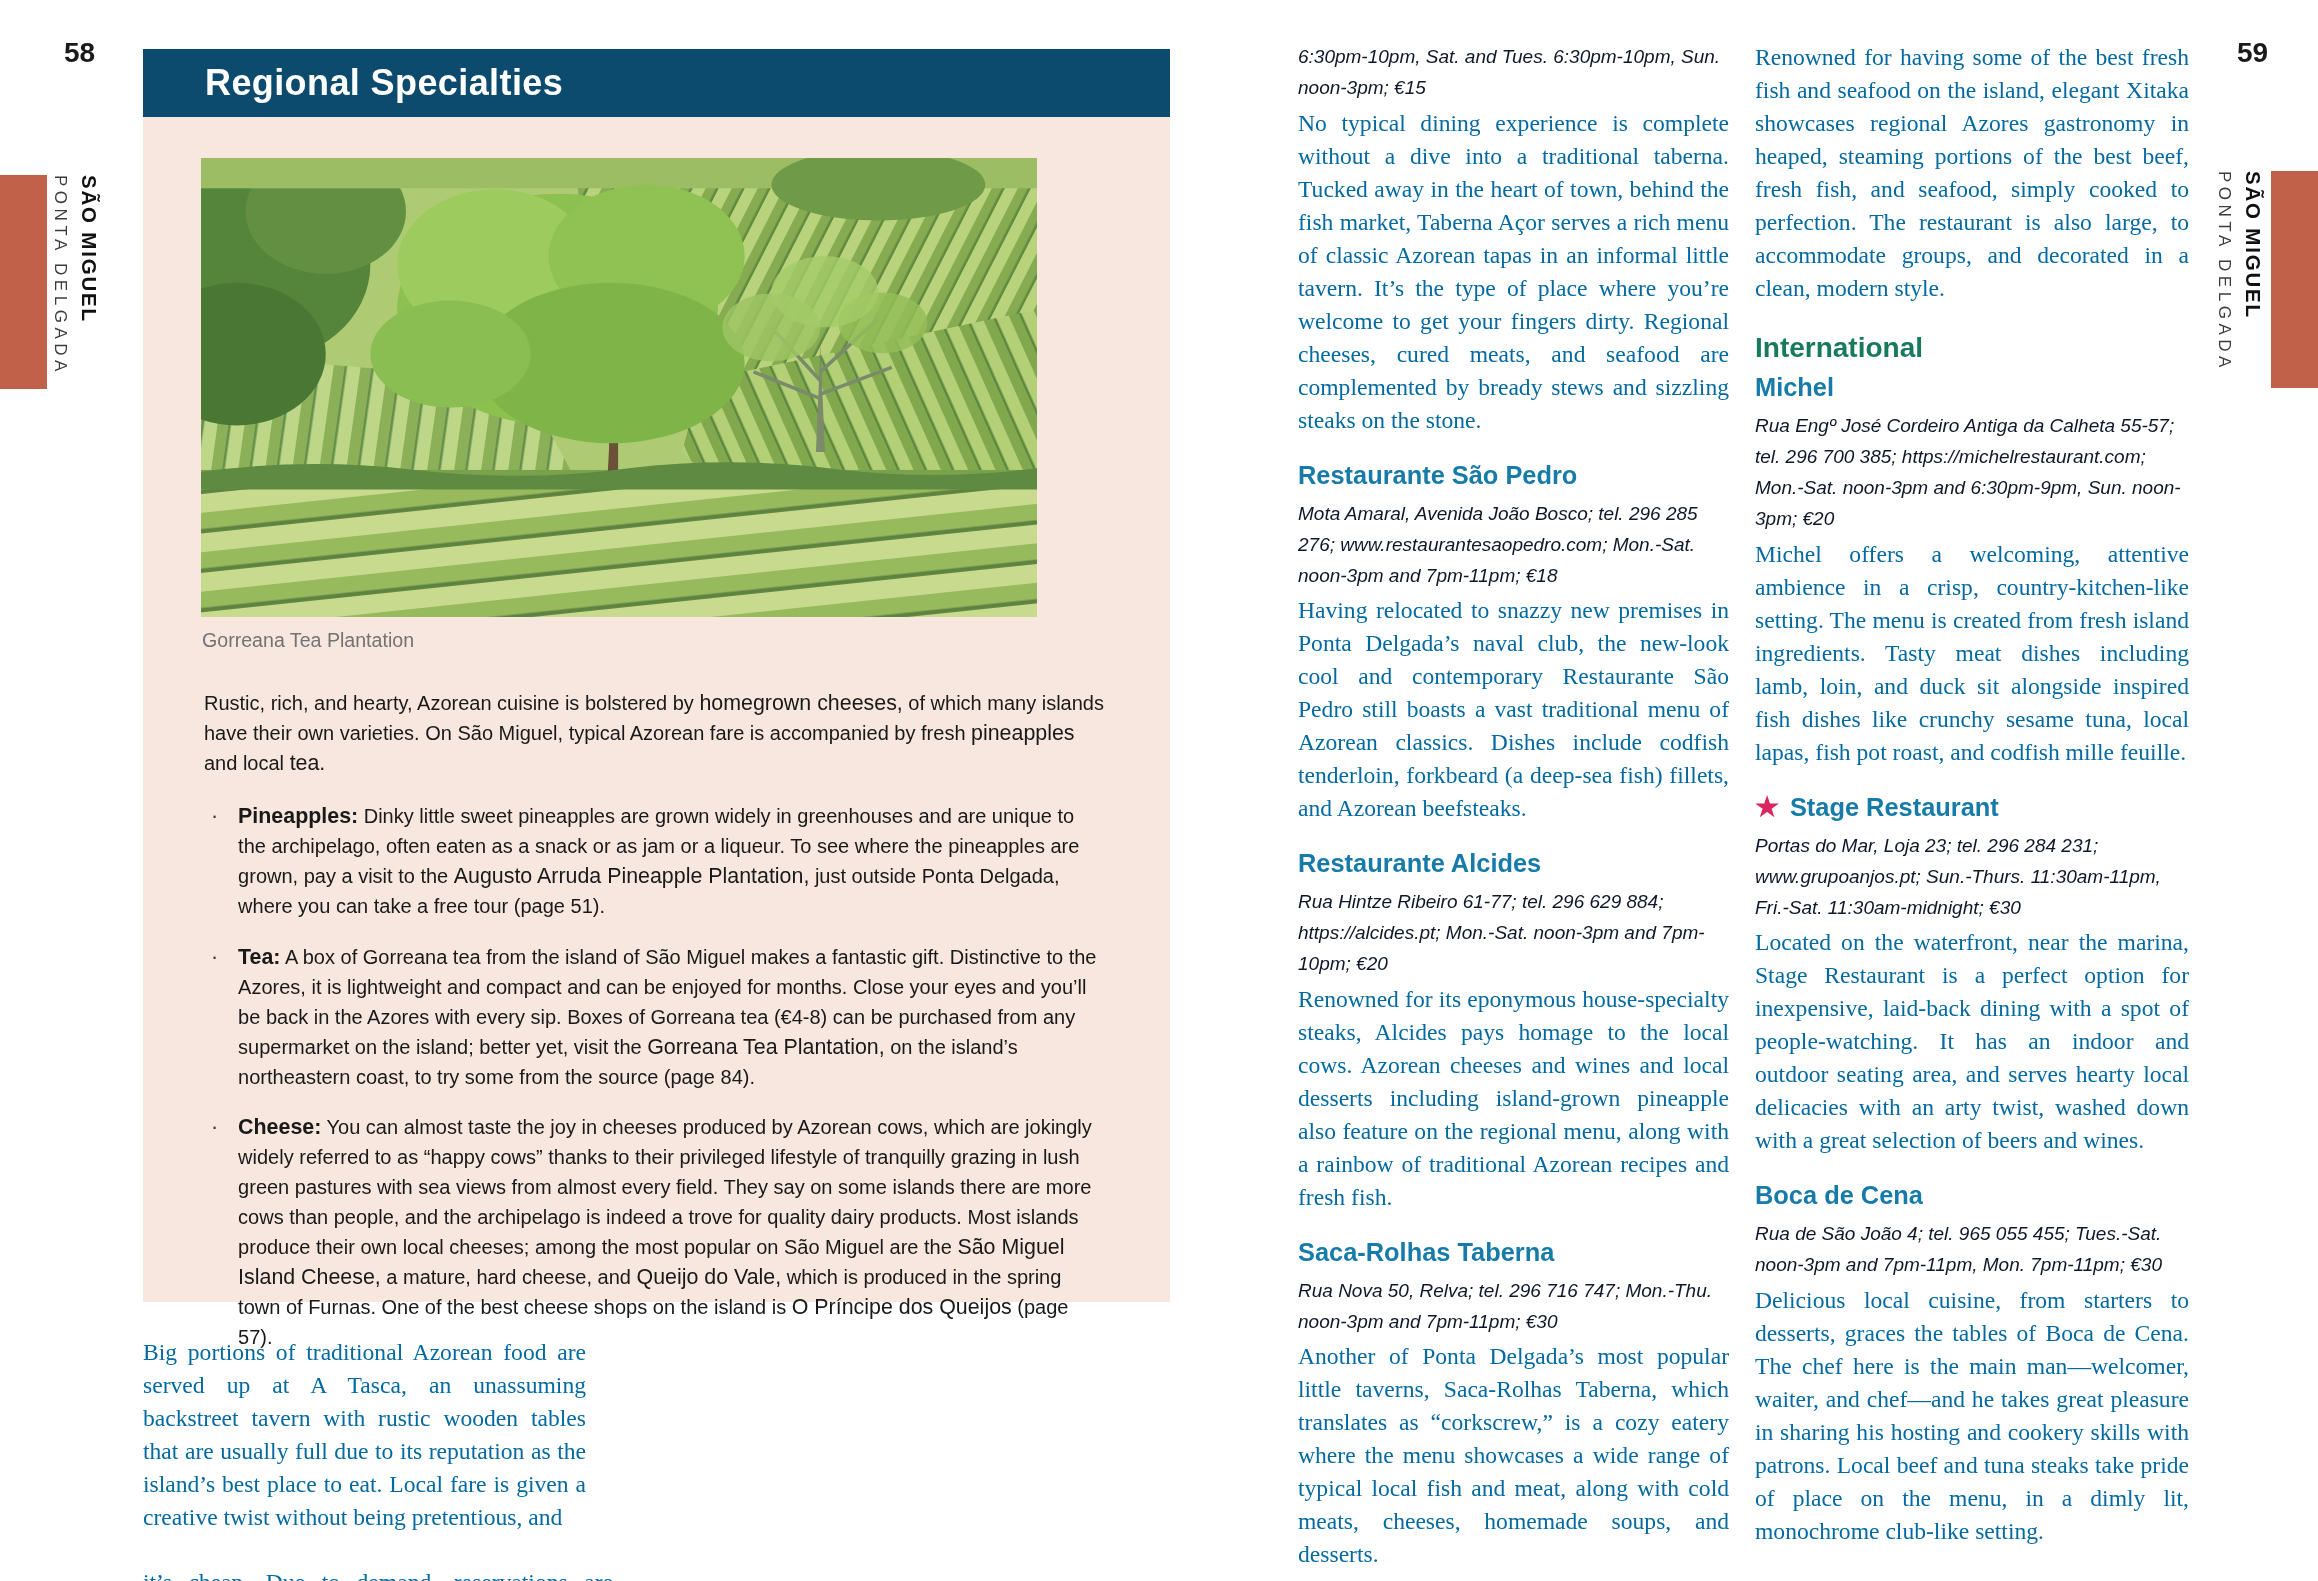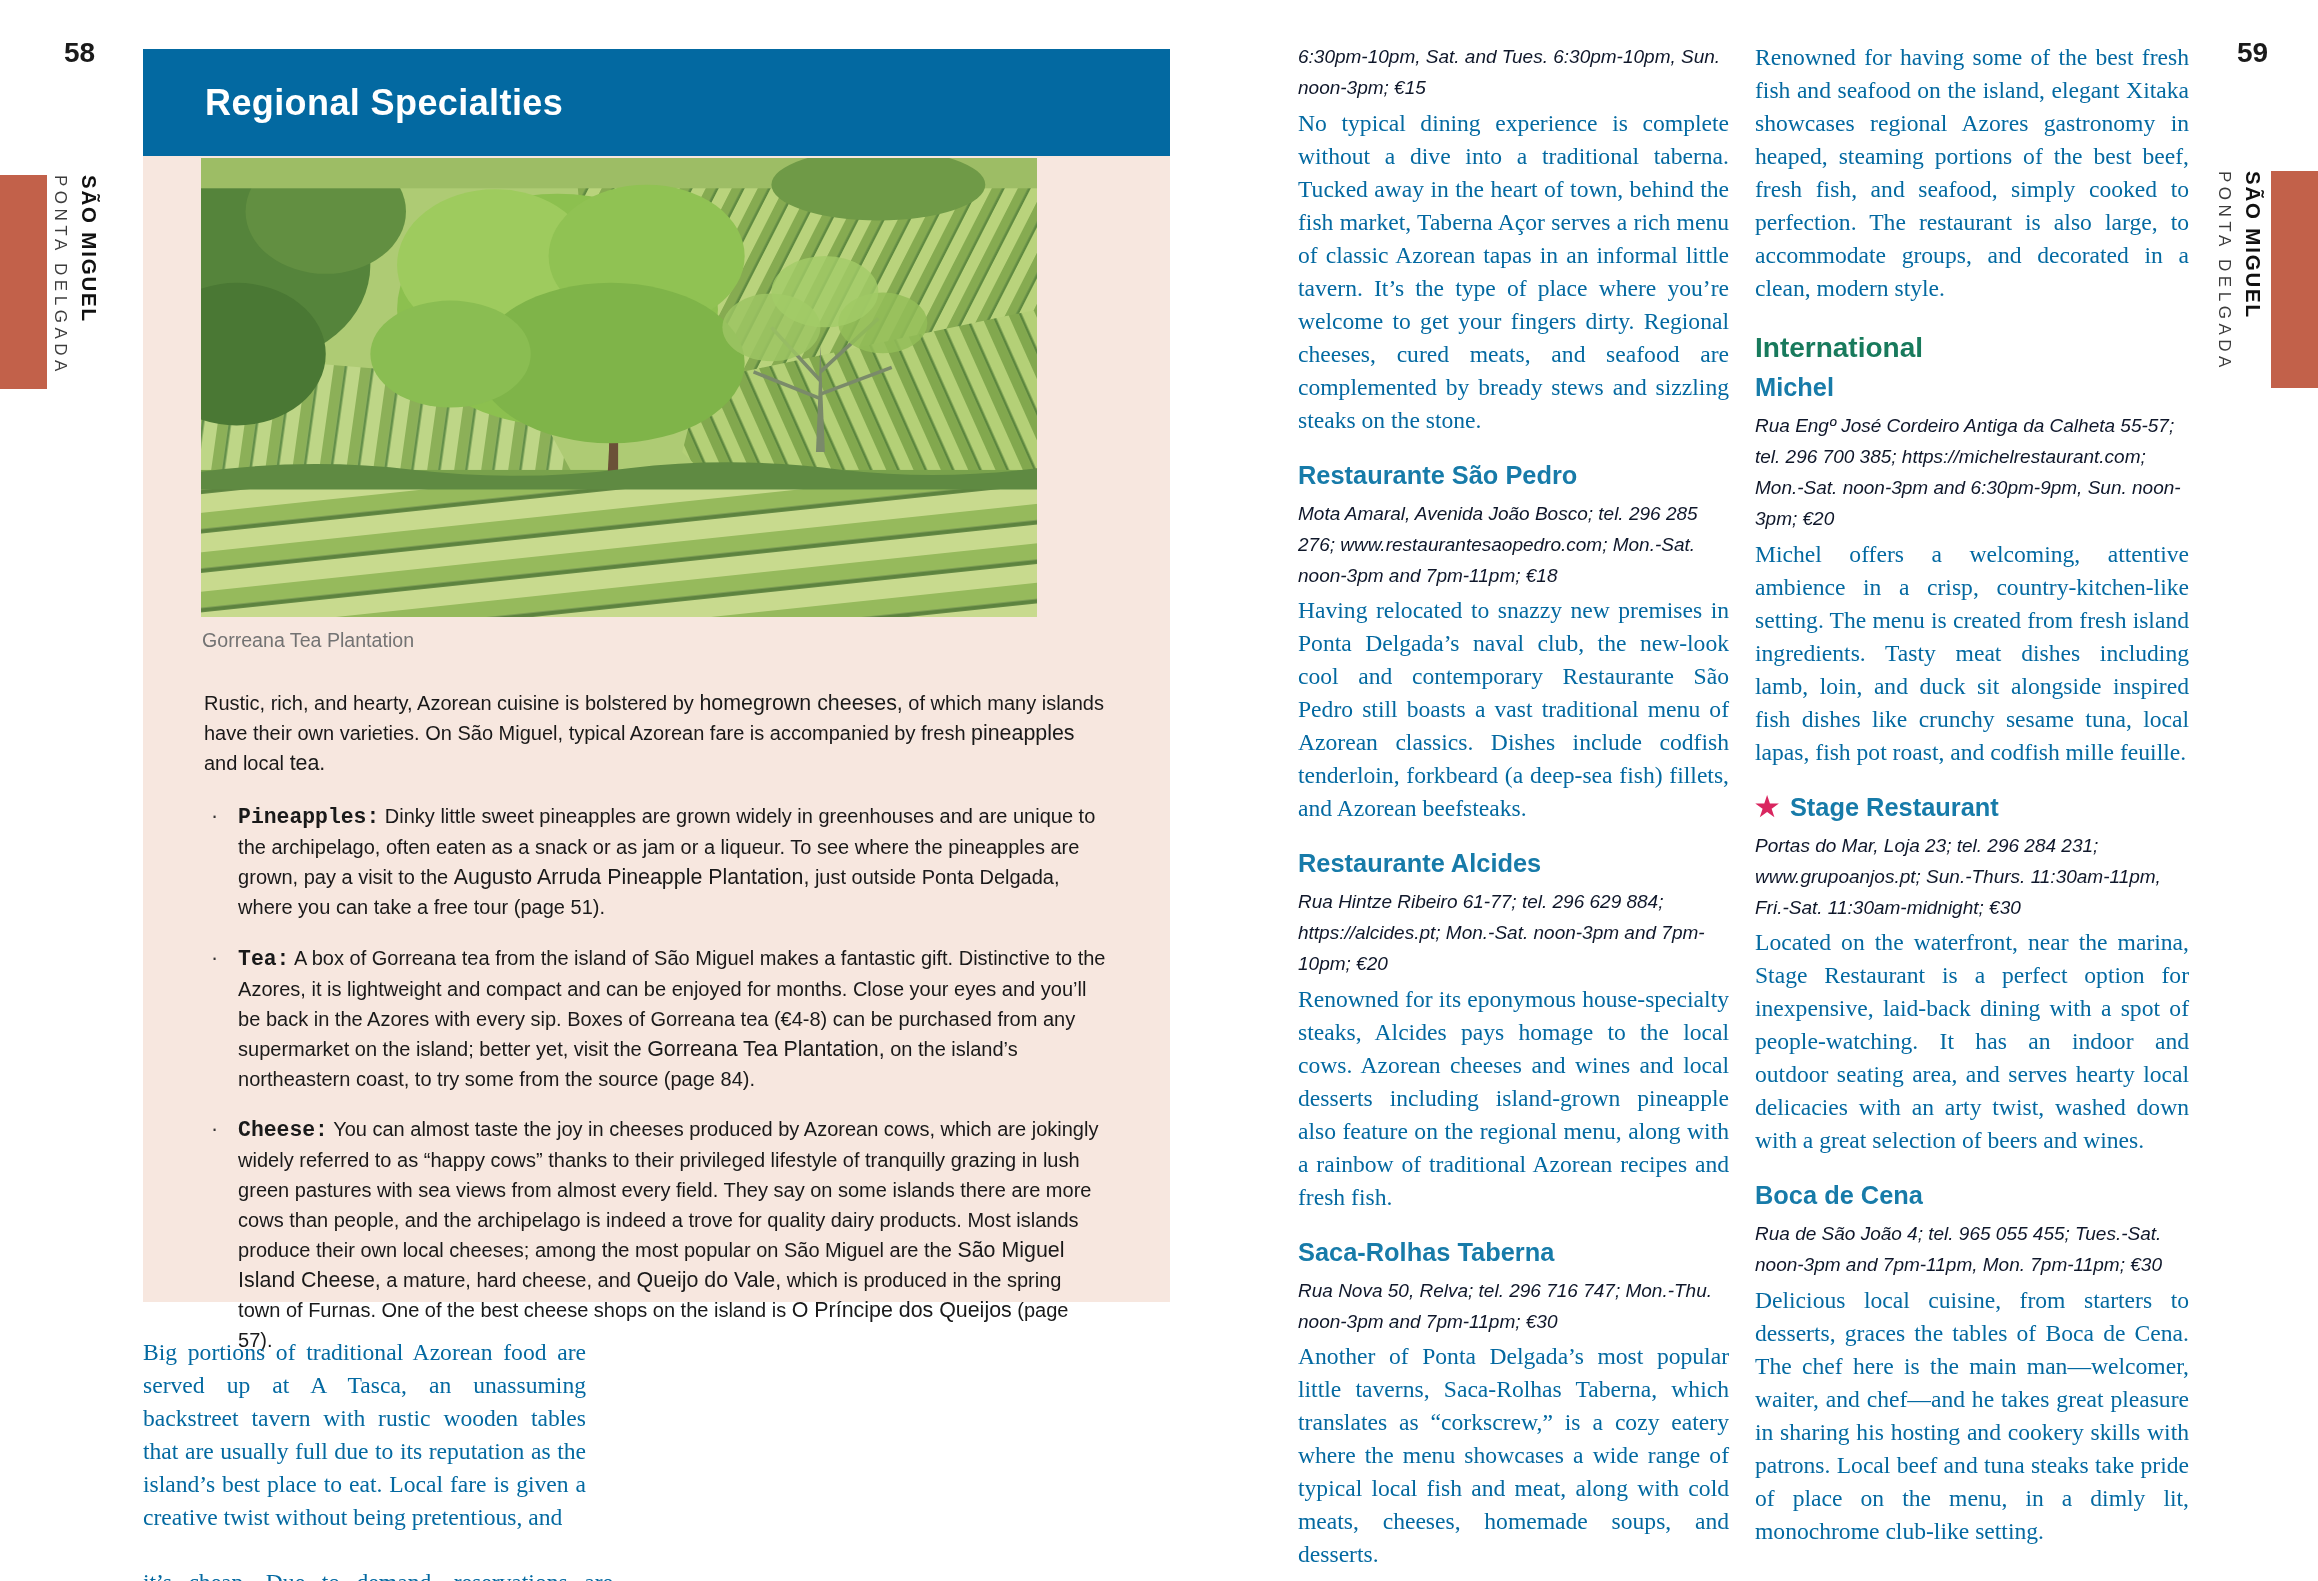--- a/index.html
+++ b/index.html
@@ -14,34 +14,34 @@
   #tab-right{left:2271px;top:171px;width:47px;height:217px;}
   .vt{position:absolute;writing-mode:vertical-rl;white-space:nowrap;}
   .vt-chapter{font:700 20.5px "Liberation Sans",sans-serif;letter-spacing:1.8px;color:#111;}
   .vt-section{font:400 17px "Liberation Sans",sans-serif;letter-spacing:4.5px;color:#3c3c3c;}
   #vt-chapter-left{left:77px;top:175px;}
   #vt-section-left{left:50px;top:175px;}
   #vt-chapter-right{left:2241px;top:171px;}
   #vt-section-right{left:2214px;top:171px;}
   
   .feature-box{position:absolute;left:143px;top:49px;width:1027px;height:1253px;background:#f7e7df;}
-  .box-titlebar{height:107px;background:#0369a1;display:flex;align-items:center;}
+  .box-titlebar{height:68px;background:#0c4a6e;display:flex;align-items:center;}
   .box-title{font:700 36px "Liberation Sans",sans-serif;color:#ffffff;letter-spacing:0.4px;margin-left:62px;}
   .photo-wrap{position:absolute;left:58px;top:109px;width:836px;height:459px;overflow:hidden;}
   .photo-wrap svg{display:block;}
   .photo-caption{position:absolute;left:59px;top:580px;font:400 19.6px "Liberation Sans",sans-serif;color:#737373;}
   .box-copy{position:absolute;left:61px;top:639px;width:902px;
             font:400 20px/30px "Liberation Sans",sans-serif;color:#191919;}
   .box-copy .b{font-weight:400;font-size:21.4px;}
   .box-intro{margin:0 0 23px 0;}
   ul.box-bullets{list-style:none;margin:0;padding:0 0 0 7.1px;}
   ul.box-bullets li{display:flex;margin-bottom:20.5px;}
   .bullet-dot{width:27px;flex:0 0 27px;text-align:left;font-size:21.4px;line-height:30px;color:#333;}
   .bullet-text{flex:1;}
-  .bullet-lead{font-weight:700;font-size:21.4px;font-family:Liberation Mono, monospace;}
+  .bullet-lead{font-weight:700;font-size:21.4px;}
   
   .col{position:absolute;}
   #lcols{position:absolute;left:143px;top:1336px;width:945px;display:flex;gap:32px;flex-direction:column;}
   #lcol1{width:443px;}
   #lcol2{width:470px;}
   #rcol1{left:1298px;top:41px;width:431px;}
   #rcol2{left:1755px;top:41px;width:434px;}
   .blk{margin:0;}
   .blk-body{font:400 23.6px/33px "Liberation Serif",serif;color:#0369a1;text-align:justify;}
   .blk-details{font:italic 400 19px/31px "Liberation Sans",sans-serif;color:#0f172a;margin-bottom:3.6px;}

